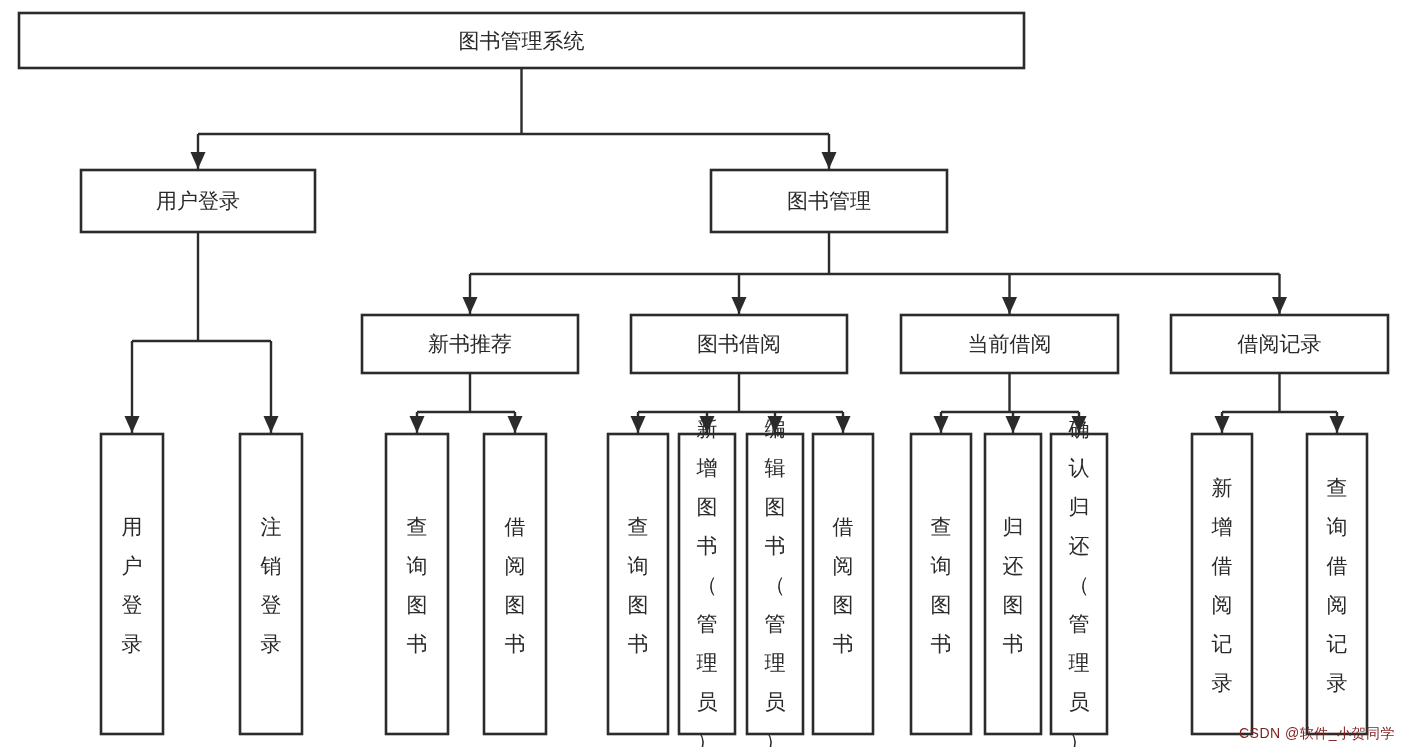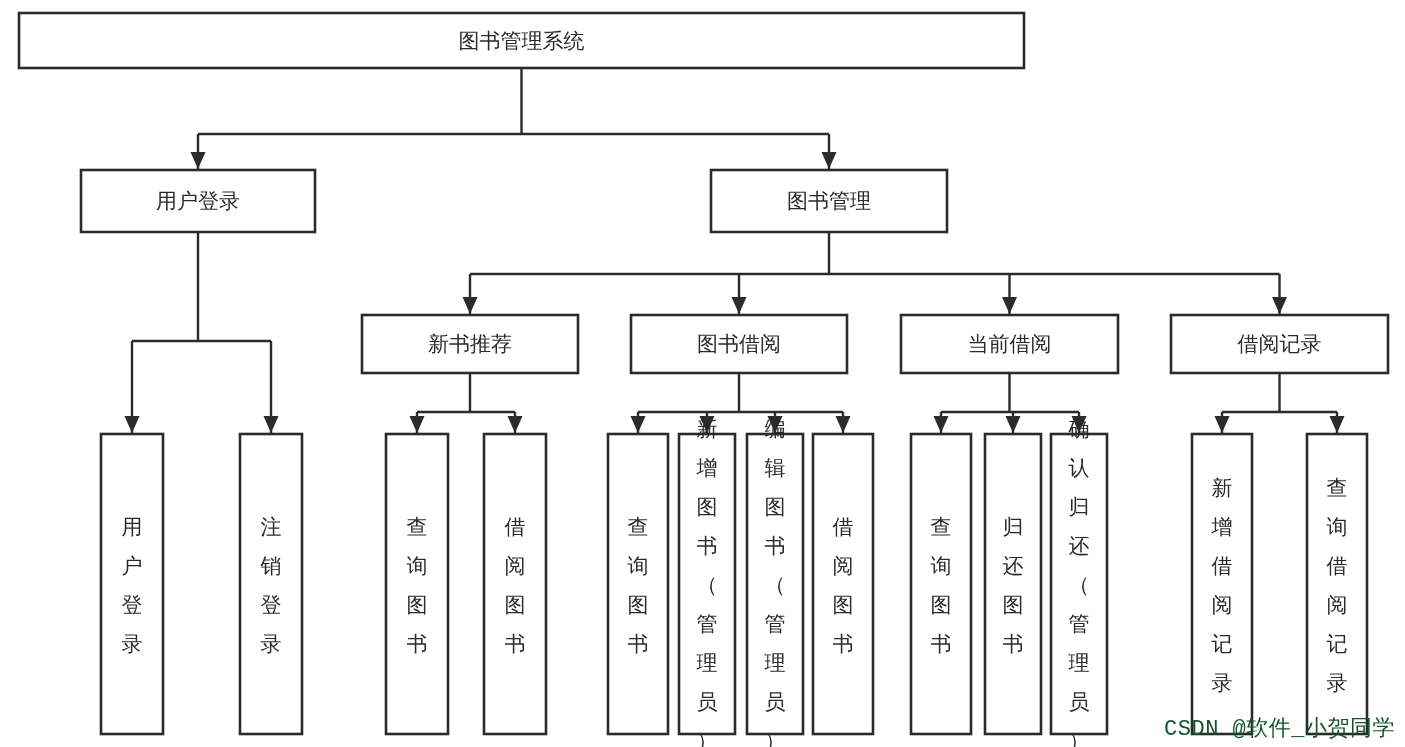--- a/index.html
+++ b/index.html
@@ -55,23 +55,23 @@
     stroke-linecap: butt;
   }
   .arrow-head {
     fill: #2b2b2b;
     stroke: none;
   }
   .watermark {
     position: absolute;
     right: 10px;
     bottom: 4px;
-    font-family: Liberation Mono, monospace;
-    font-size: 22px;
-    color: #14532d;
+    font-family: Liberation Sans, sans-serif;
+    font-size: 14px;
+    color: #7f1d1d;
     white-space: nowrap;
     letter-spacing: 0.5px;
     pointer-events: none;
   }
 </style>
 </head>
 <body>
 
 <div id="diagram-root">
   <svg class="diagram" viewBox="0 0 1405 747" xmlns="http://www.w3.org/2000/svg">

